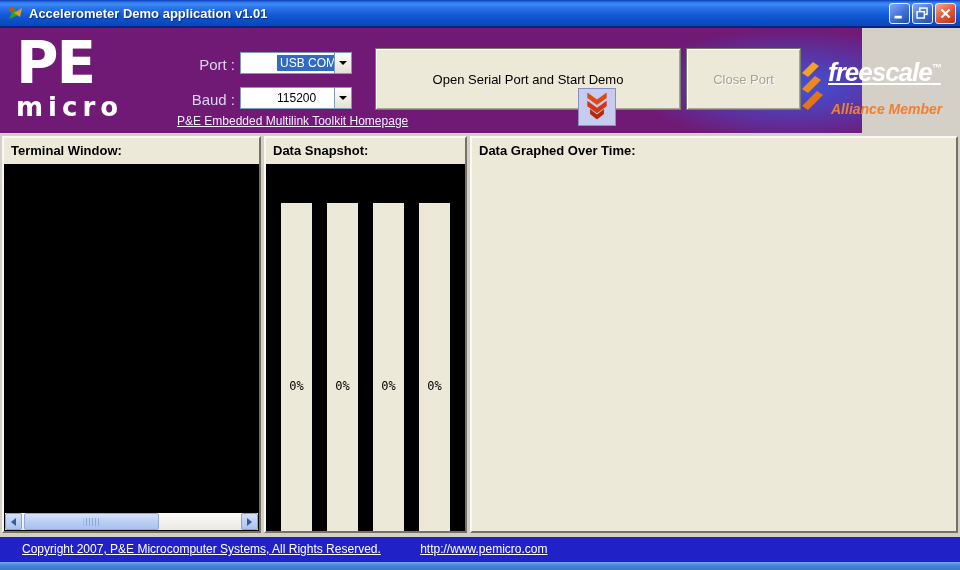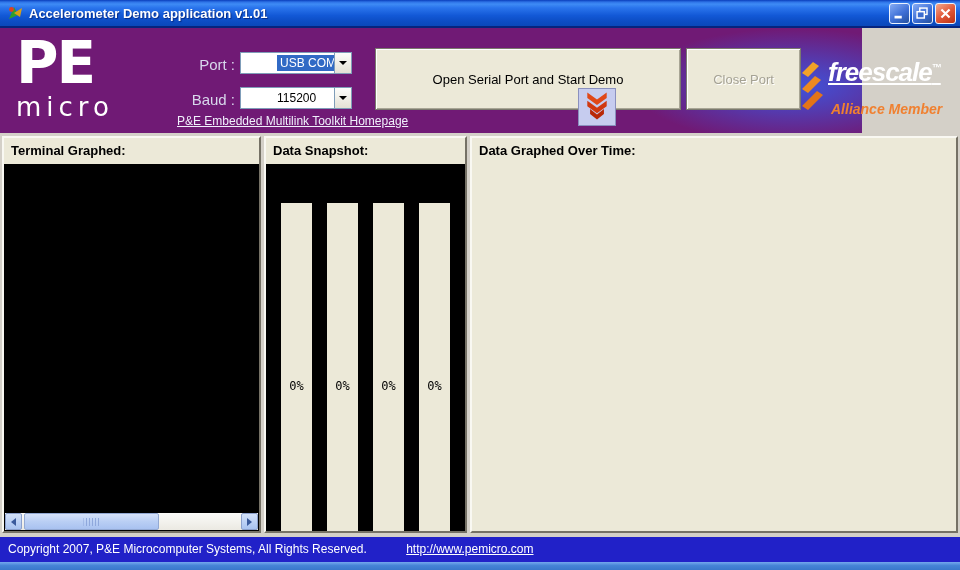--- a/index.html
+++ b/index.html
@@ -18,21 +18,21 @@
   .wbtn.min,.wbtn.max { background:linear-gradient(145deg,#86ACF5 0%,#3E6FD6 55%,#24509E 100%); }
   .wbtn.close { background:linear-gradient(145deg,#F2A98E 0%,#E2593A 50%,#BC3012 100%); }
   .wbtn svg { display:block; width:100%; height:100%; }
 
   
   .header { position:absolute; left:0; top:28px; width:862px; height:105px; background:#701a75; }
   .fs-glow { position:absolute; right:0; top:0; width:230px; height:105px;
     background:radial-gradient(ellipse at 70% 55%, #3E55DE 0%, rgba(62,85,222,0) 70%); }
   .pe-logo { position:absolute; left:16px; top:4px; color:#fff; }
   .pe-top { font-size:58px; font-weight:bold; letter-spacing:-2px; line-height:62px; font-family:"DejaVu Sans", sans-serif; }
-  .pe-bottom { font-size:26px; font-weight:normal; letter-spacing:5px; line-height:26px; font-family:"DejaVu Sans", sans-serif; }
+  .pe-bottom { font-size:26px; font-weight:bold; letter-spacing:5px; line-height:26px; font-family:"DejaVu Sans", sans-serif; }
   .hdr-label { position:absolute; left:150px; width:85px; color:#D8D8EC; font-size:15px; text-align:right; }
   .combo { position:absolute; left:240px; width:112px; height:22px; background:#fff; border:1px solid #7F9DB9; display:flex; cursor:pointer; }
   .combo-value { flex:1; font-size:12px; line-height:19px; padding:1px 0 0 3px; color:#000; white-space:nowrap; overflow:hidden;margin-left:33px; }
   .combo-value .sel { background:#316AC5; color:#fff; padding:1px 3px; }
   .combo-btn { width:17px; background:linear-gradient(#FDFDFB,#E4E1D5); border-left:1px solid #7F9DB9; display:flex; align-items:center; justify-content:center; }
   .tri-dn { width:0; height:0; border-left:4px solid transparent; border-right:4px solid transparent; border-top:4px solid #000; }
   .homepage { position:absolute; left:177px; top:86px; color:#F0F0FC; font-size:12px; text-decoration:underline; cursor:pointer; }
   .hdr-btn { position:absolute; background:#ECE9D8; border:1px solid #7B7A6E;
     box-shadow:inset 1px 1px 0 #FFFFFF, inset -1px -1px 0 #A8A595; font-size:13px; color:#000; cursor:pointer;
     font-family:"Liberation Sans", sans-serif; }
@@ -71,21 +71,21 @@
   .bars-wrap { position:absolute; left:0; right:0; top:39px; bottom:0; display:flex; justify-content:space-evenly; }
   .snap-bar { position:relative; width:31px; background:#ECE9D8; }
   .snap-label { position:absolute; top:176px; left:0; width:100%; text-align:center; color:#000;
     font-family:"DejaVu Sans Mono", monospace; font-size:12px; }
 
   
   .graph-content { position:relative; }
 
   
   .footer { position:absolute; left:0; top:537px; width:960px; height:25px; background:#2121C8; color:#fff; font-size:12px; line-height:25px; }
-  .footer .copy { margin-left:8px; }
+  .footer .copy { margin-left:22px;text-decoration:underline; }
   .footer .url { margin-left:36px;text-decoration:underline; }
   .bottom-strip { position:absolute; left:0; top:562px; width:960px; height:8px;
     background:linear-gradient(#74A8EE,#4583D6 45%,#3A78CC); }
 </style>
 </head>
 <body>
 
 <div class="window">
 
   <div class="titlebar">
@@ -163,21 +163,21 @@
         </svg>
       </span>
       <span class="fs-name"><span>freescale</span><span class="fs-tm">™</span></span>
       <span class="fs-sub">Alliance Member</span>
     </div>
   </div>
 
   <div class="main">
 
     <div class="panel terminal">
-      <div class="panel-header">Terminal Graphed:</div>
+      <div class="panel-header">Terminal Window:</div>
       <div class="panel-content">
         <div class="hscroll">
           <span class="sb-btn">
               <i class="arr-l"></i>
             </span>
           <span class="sb-track">
             <span class="sb-thumb">
                 <i class="sb-grip"></i>
               </span>
           </span>

